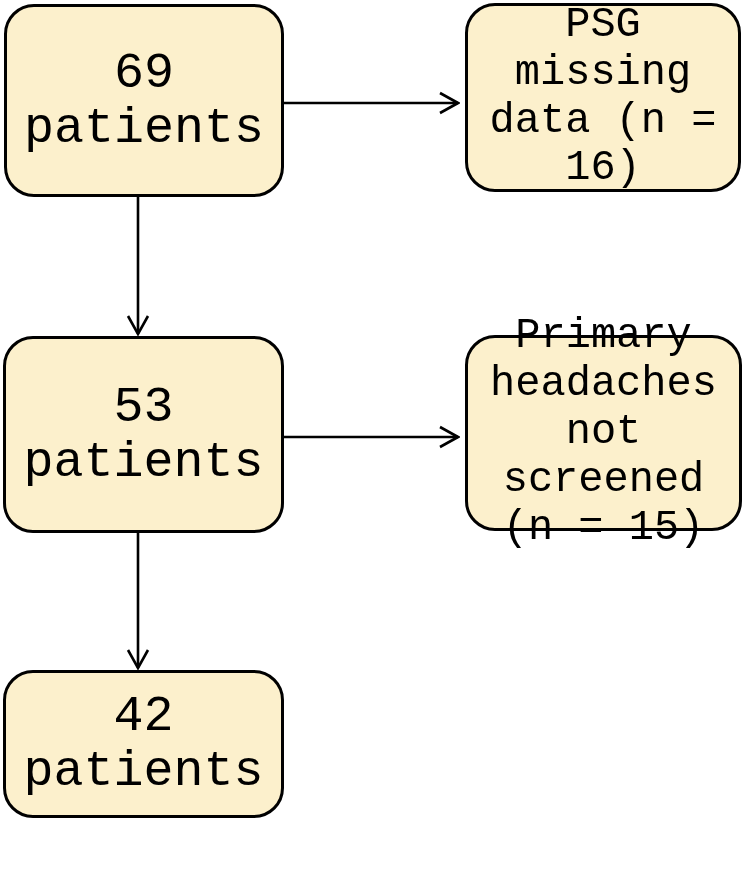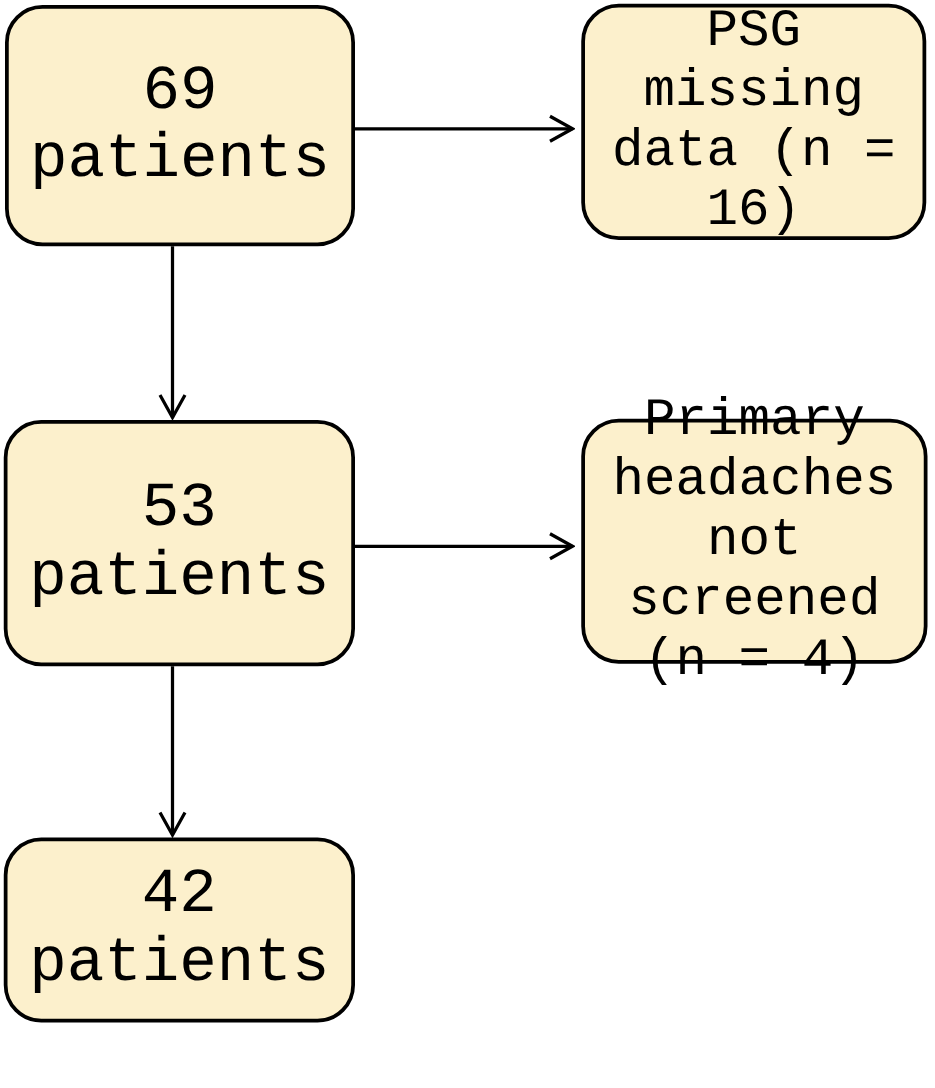--- a/index.html
+++ b/index.html
@@ -80,20 +80,20 @@
   </div>
 
   <div class="node node--main" id="node-53">
     <span class="node-label">53 patients</span>
   </div>
 
   <div class="node node--side" id="node-primary">
     <span class="node-label">Primary
 headaches
 not screened
-(n = 4)</span>
+(n = 15)</span>
   </div>
 
   <div class="node node--main" id="node-42">
     <span class="node-label">42 patients</span>
   </div>
 
 </div>
 
 </body></html>

